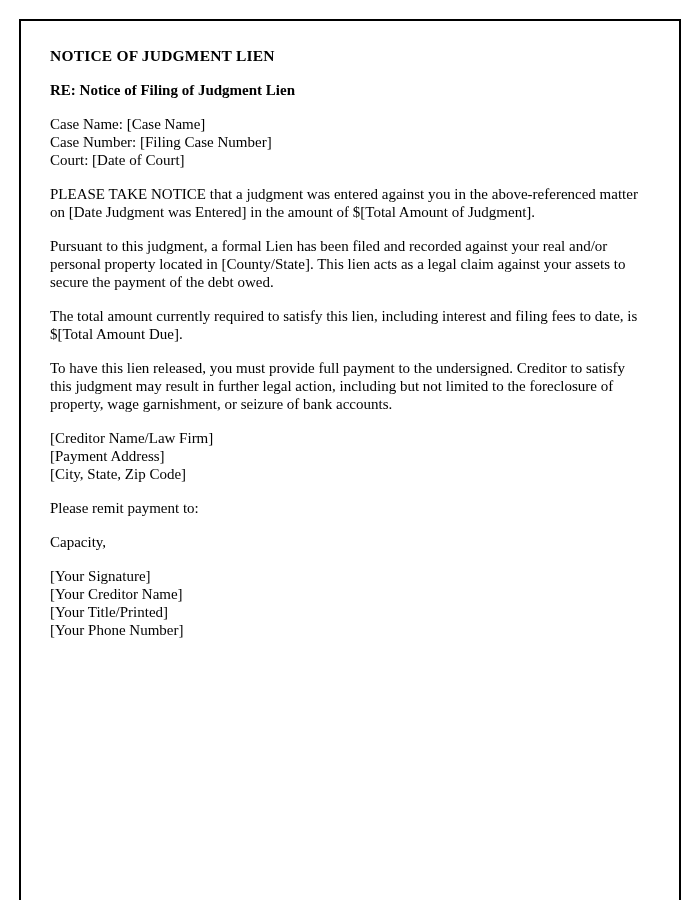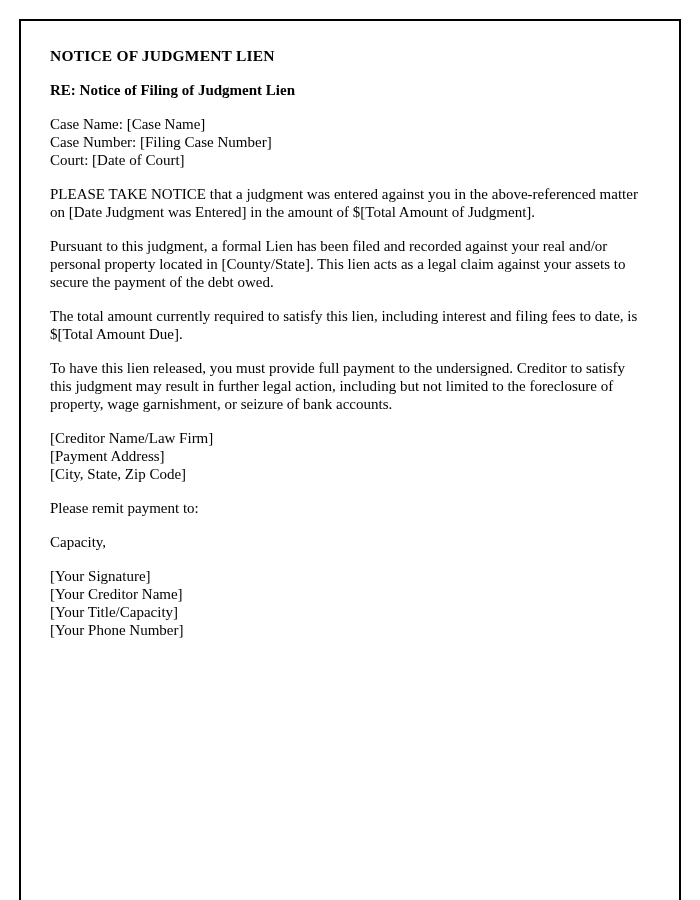--- a/index.html
+++ b/index.html
@@ -79,18 +79,18 @@
       <div class="line">[City, State, Zip Code]</div>
     </div>
 
     <div class="block">Please remit payment to:</div>
 
     <div class="block">Capacity,</div>
 
     <div class="block">
       <div class="line">[Your Signature]</div>
       <div class="line">[Your Creditor Name]</div>
-      <div class="line">[Your Title/Capacity]</div>
+      <div class="line">[Your Title/Printed]</div>
       <div class="line">[Your Phone Number]</div>
     </div>
 
   </div>
 </div>
 
 </body></html>

